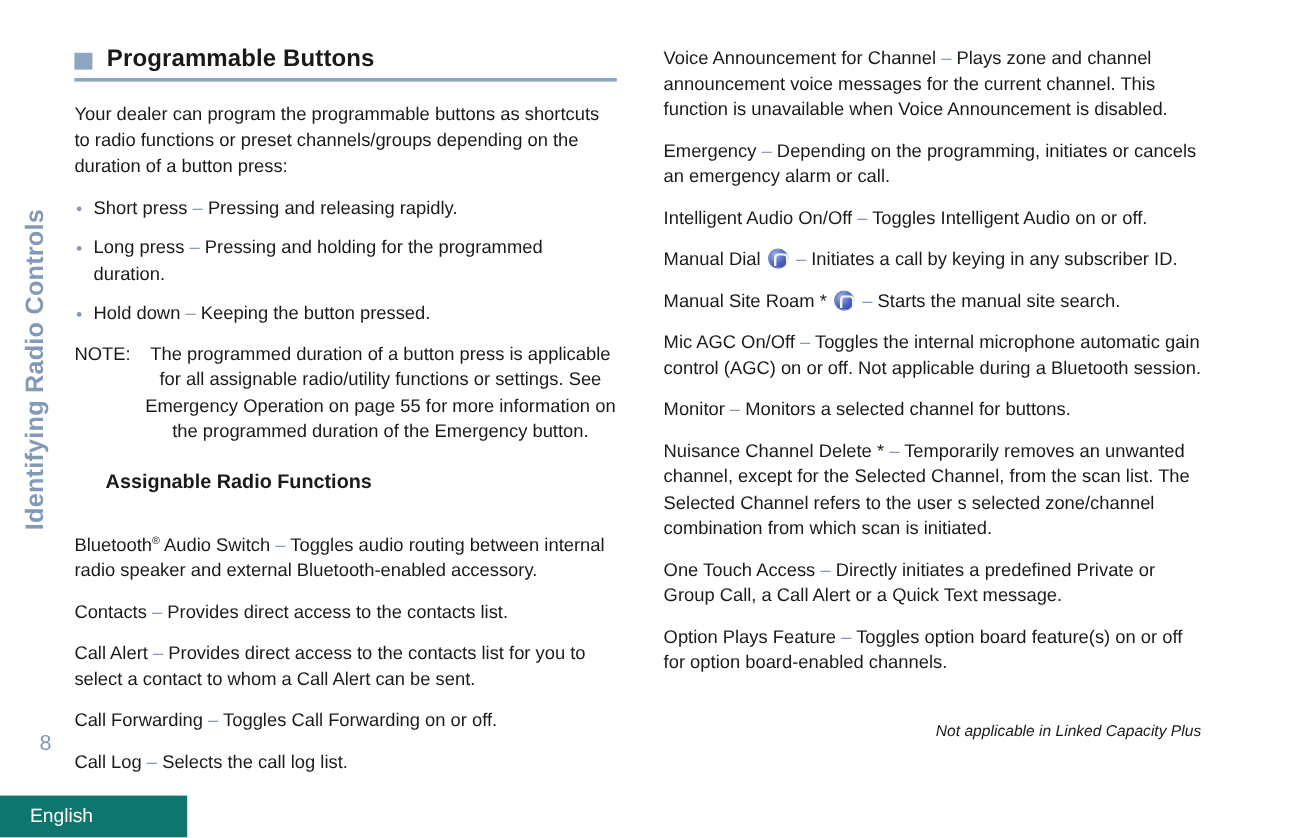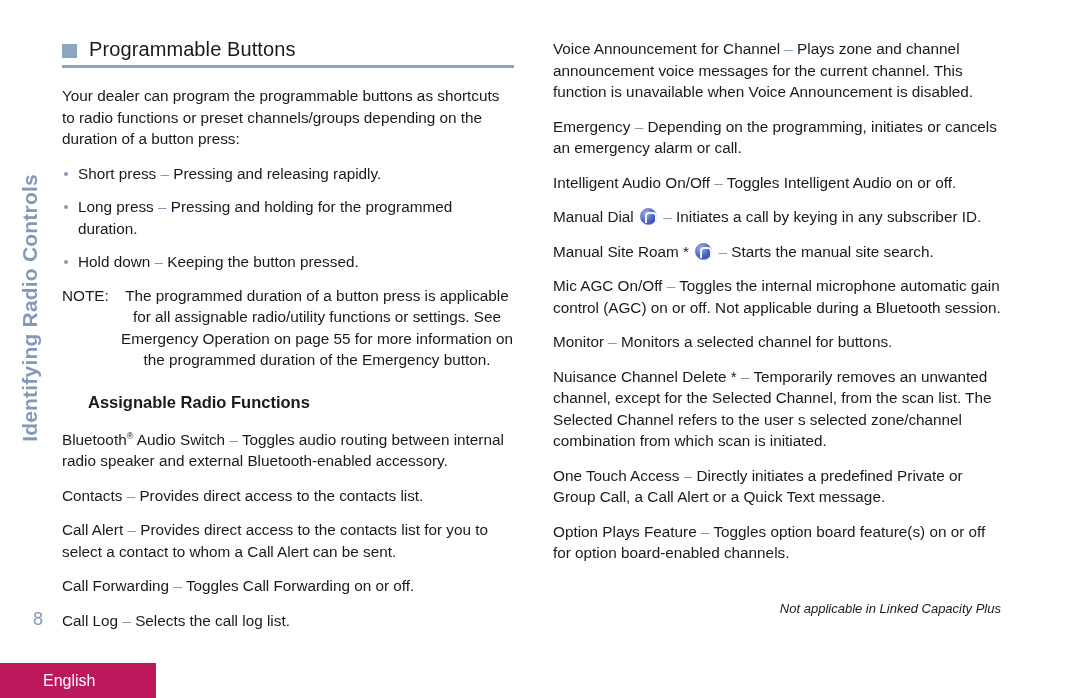--- a/index.html
+++ b/index.html
@@ -46,26 +46,26 @@
     text-align: center;
     font-size: 18px;
     color: #8299b7;
   }
 
   
   .lang-tab {
     position: absolute;
     left: 0px; top: 663px;
     width: 156px; height: 35px;
-    background: #be185d;
+    background: #0f766e;
     color: #ffffff;
     font-size: 16px;
     display: flex;
     align-items: center;
-    padding-left: 43px;
+    padding-left: 25px;
   }
 
   
   .col-left {
     position: absolute;
     left: 62px; top: 38px;
     width: 452px;
   }
   .col-right {
     position: absolute;
@@ -81,21 +81,21 @@
     margin-bottom: 4px;
   }
   .heading-marker {
     width: 15px; height: 14px;
     background: #8ca5c0;
     flex: 0 0 auto;
     margin-top: 3px;
   }
   .heading-title {
     font-size: 20px;
-    font-weight: normal;
+    font-weight: bold;
     color: #1a1a1a;
     letter-spacing: 0.1px;
   }
   .heading-rule {
     height: 3px;
     background: #8ca5c0;
     width: 452px;
     margin-bottom: 17px;
   }
 
@@ -142,21 +142,21 @@
     flex: 0 0 58px;
     white-space: nowrap;
   }
   .note-body { flex: 1 1 auto; text-align: center; }
 
   
   .subheading {
     font-size: 16.5px;
     font-weight: bold;
     color: #1a1a1a;
-    margin: 12px 0 14px 26px;
+    margin: 12px 0 28px 26px;
   }
 
   
   .btn-icon {
     display: inline-block;
     width: 17px; height: 17px;
     border-radius: 50%;
     vertical-align: -3px;
     margin: 0 2px;
     background: radial-gradient(circle at 33% 28%, #9fb4ea 0%, #5266c8 52%, #2f3f9e 100%);

